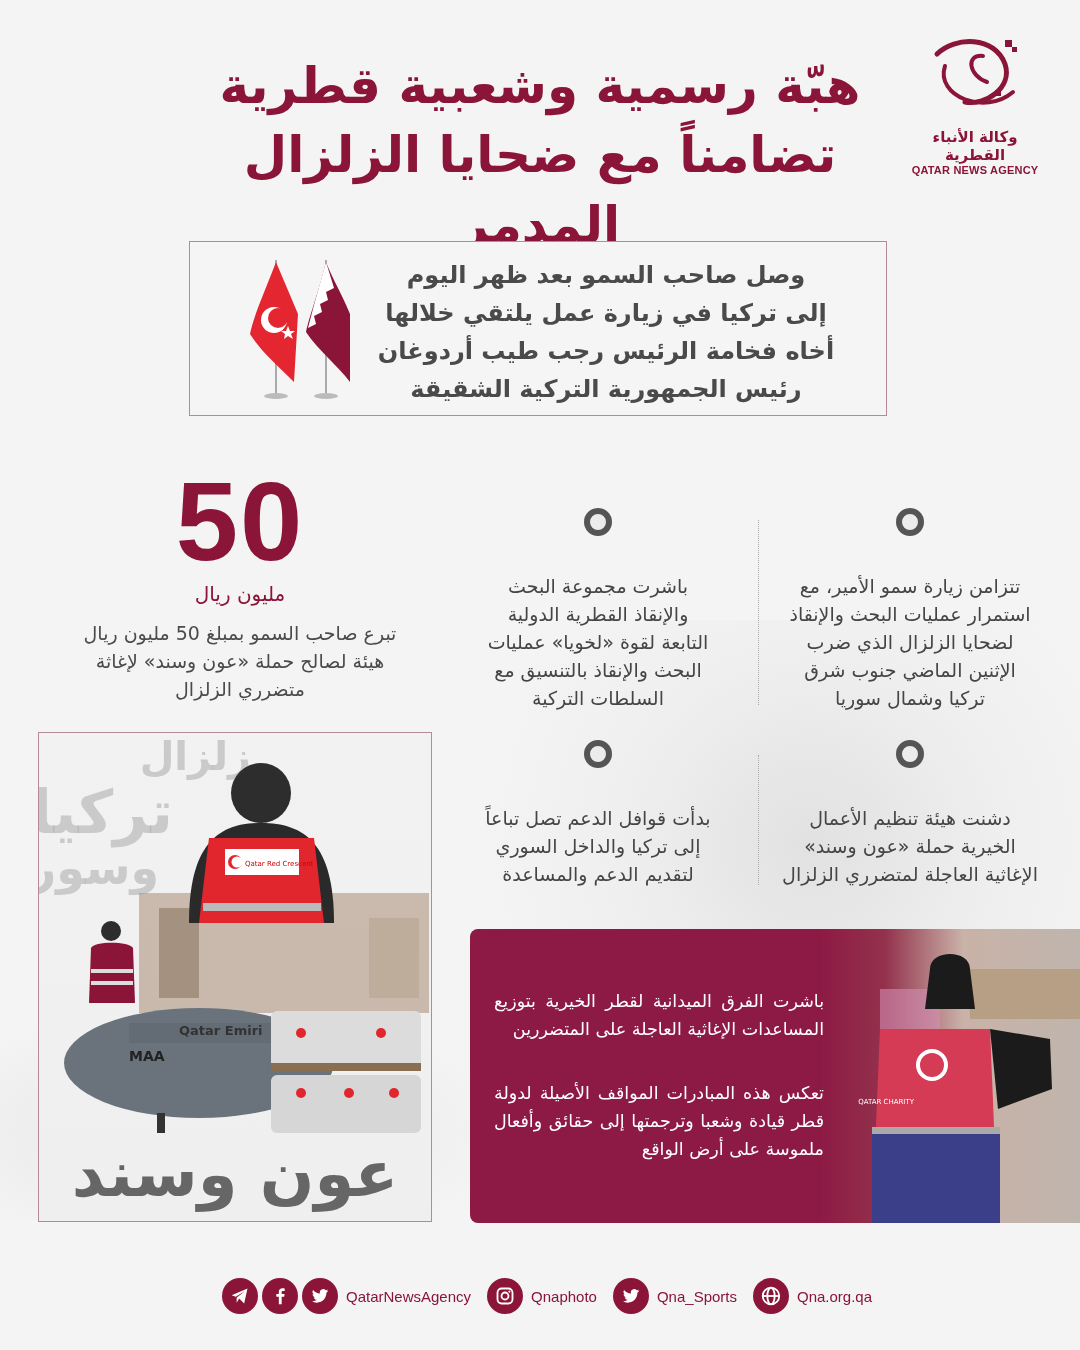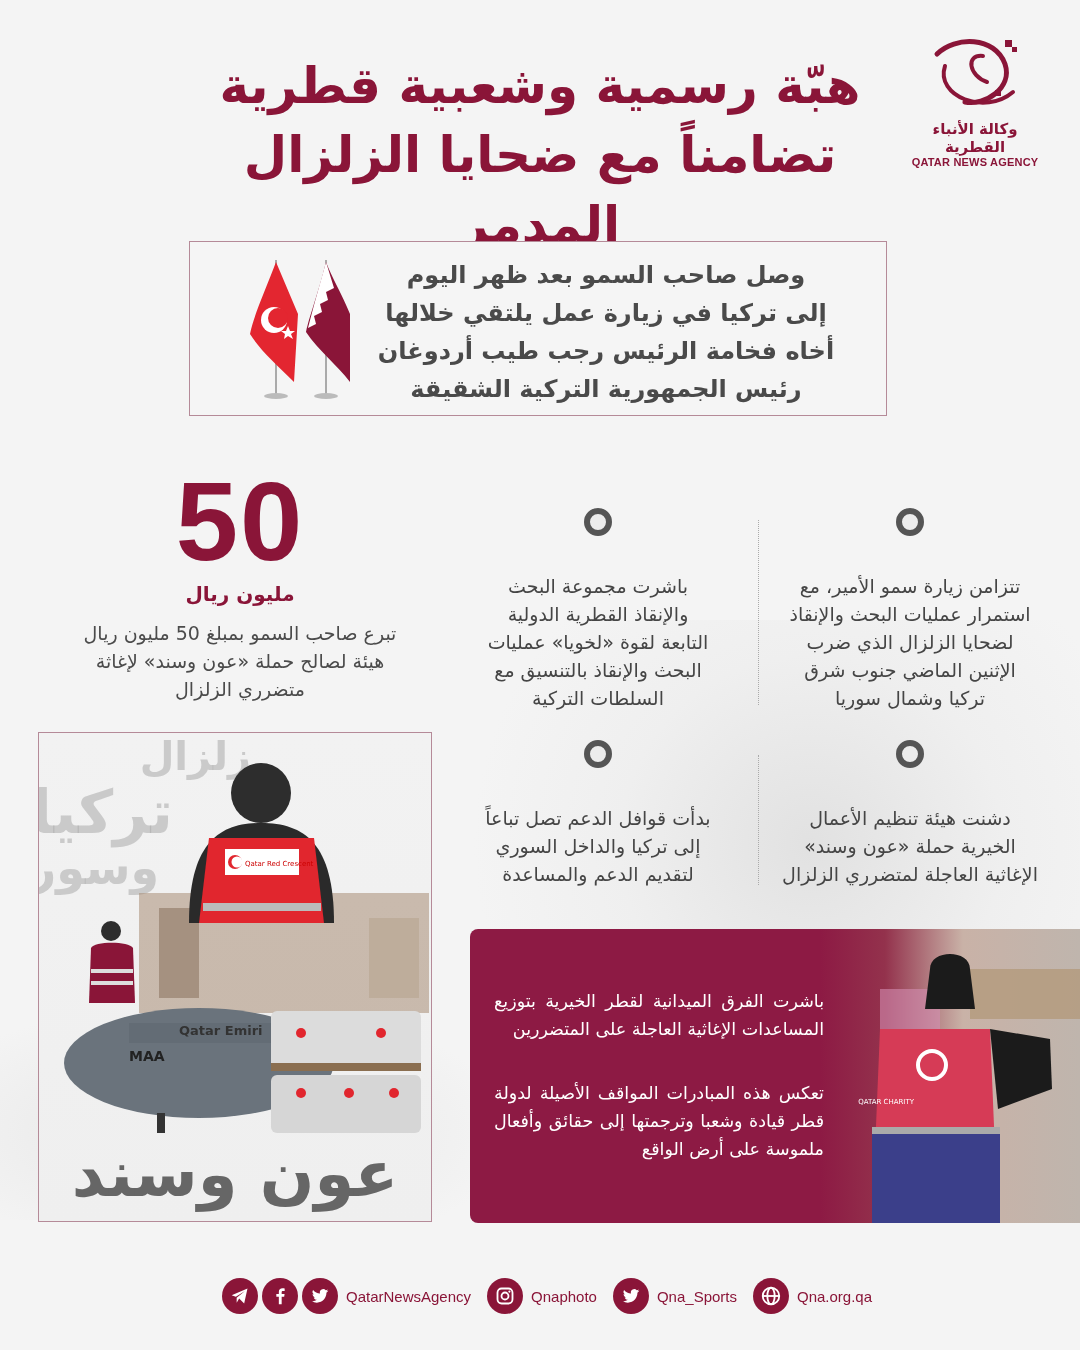--- a/index.html
+++ b/index.html
@@ -15,21 +15,21 @@
     background: radial-gradient(ellipse at 55% 40%, rgba(210,210,210,0.55) 0%, rgba(230,230,230,0.35) 40%, rgba(244,244,244,0) 70%);
     pointer-events: none;
   }
   .bg-ghost2 {
     position: absolute; left: 0; top: 1000px; width: 520px; height: 220px;
     background: radial-gradient(ellipse at 40% 60%, rgba(215,215,215,0.5) 0%, rgba(244,244,244,0) 70%);
   }
   
   .logo { position: absolute; left: 905px; top: 36px; width: 140px; text-align: center; }
   .logo svg { display: block; margin: 0 auto; }
-  .logo-ar { color: #8a1538; font-weight: bold; font-size: 15px; margin-top: 4px; }
+  .logo-ar { color: #8a1538; font-weight: bold; font-size: 15px; margin-top: 12px; }
   .logo-en { color: #8a1538; font-weight: bold; font-size: 11px; direction: ltr; letter-spacing: 0.2px; font-family: "Liberation Sans", sans-serif; }
 
   
   .title { position: absolute; left: 190px; top: 52px; width: 700px; text-align: center; color: #8a1538; font-weight: bold; }
   .title .l1 { font-size: 50px; line-height: 68px; }
   .title .l2 { font-size: 50px; line-height: 70px; }
 
   
   .intro {
     position: absolute; left: 189px; top: 241px; width: 698px; height: 175px;
@@ -37,21 +37,21 @@
   }
   .intro-text {
     position: absolute; right: 50px; top: 14px; width: 460px; text-align: center;
     color: #4a4a4a; font-weight: bold; font-size: 24px; line-height: 38px;
   }
   .flags { position: absolute; left: 48px; top: 12px; width: 130px; height: 150px; direction: ltr; }
 
   
   .fifty { position: absolute; left: 60px; top: 462px; width: 360px; text-align: center; }
   .fifty-num { color: #8a1538; font-weight: bold; font-size: 112px; line-height: 120px; font-family: "Liberation Sans", sans-serif; letter-spacing: 2px; }
-  .fifty-unit { color: #8a1538; font-weight: bold; font-size: 20px; margin-top: 0px; }
+  .fifty-unit { color: #8a1538; font-weight: normal; font-size: 20px; margin-top: 0px; }
   .fifty-desc { color: #4b4b4b; font-size: 19px; line-height: 28px; margin-top: 13px; }
 
   
   .bullet { position: absolute; width: 280px; text-align: center; color: #454545; font-size: 19px; line-height: 28px; }
   .ring { width: 28px; height: 28px; border-radius: 50%; border: 6px solid #555; background: #ececec; margin: 0 auto; }
   .bullet-text { margin-top: 36px; }
   .divider { position: absolute; left: 758px; width: 0; border-left: 1.5px dotted #aaa; }
 
   
   .collage { position: absolute; left: 38px; top: 732px; width: 394px; height: 490px; border: 1.5px solid #b58a98; background: linear-gradient(#f2f2f2, #efefef); overflow: hidden; }

